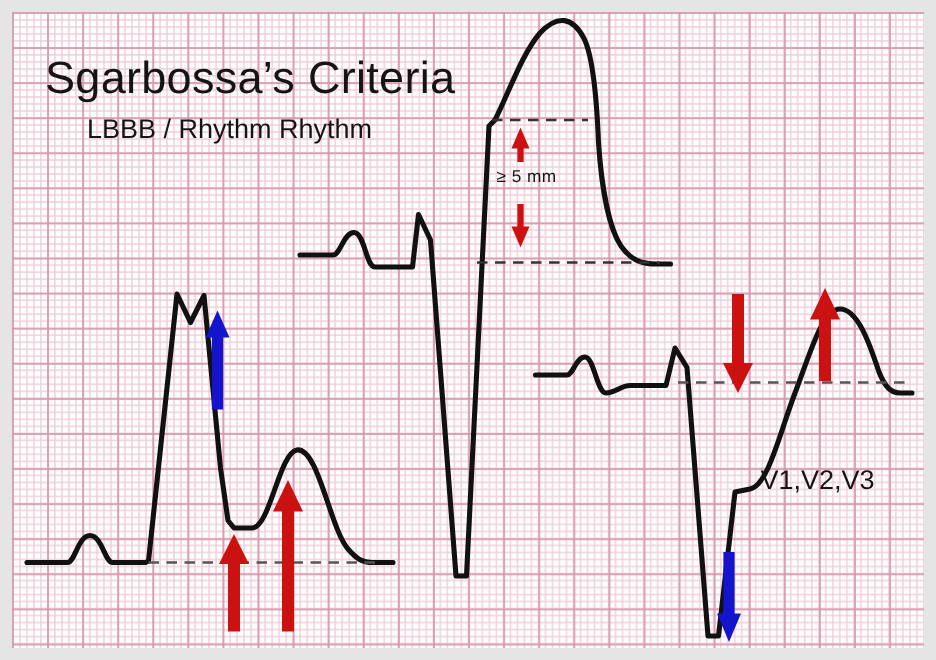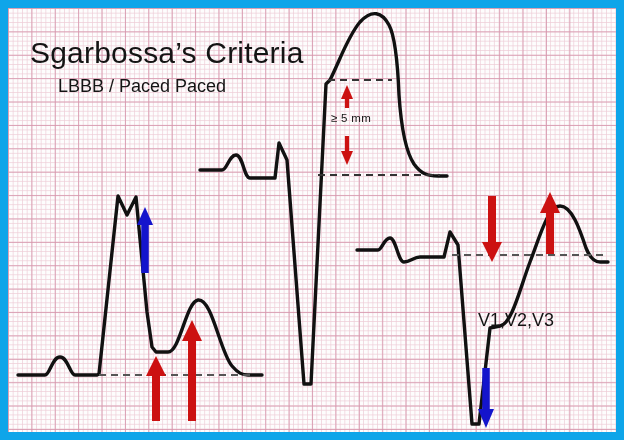--- a/index.html
+++ b/index.html
@@ -1,20 +1,20 @@
 <!DOCTYPE html>
 <html><head>
 <meta charset="utf-8">
 <style>
   html,body{margin:0;padding:0;background:#ffffff;}
   body{font-family:"Liberation Sans", sans-serif;}
   #page{
     position:relative;
     width:624px;height:440px;
-    background:#0ea5e9;
+    background:#e5e5e5;
     overflow:hidden;
   }
   
   #grid{
     position:absolute;
     left:8px;top:8px;
     width:608px;height:424px;
     background-color:#fdfdfd;
     background-image:
       linear-gradient(to right, rgba(214,150,172,0.85) 1px, transparent 1px),
@@ -30,21 +30,21 @@
   }
   #art{position:absolute;left:0;top:0;width:624px;height:440px;}
   .ttl{
     position:absolute;
     color:#141414;
     white-space:nowrap;
   }
   #title-main{left:30px;top:36px;font-size:30px;letter-spacing:0.2px;}
   #title-sub{left:58px;top:76px;font-size:18px;}
   #mm-label{left:331px;top:112px;font-size:11.5px;font-weight:normal;letter-spacing:0.3px;}
-  #leads-label{left:478px;top:310px;font-size:18px;}
+  #leads-label{left:478px;top:310px;font-size:18px;padding-left:29px;}
 </style>
 </head>
 <body>
 
 <div id="page">
 
   <div id="grid"></div>
 
   <svg id="art" viewBox="0 0 624 440">
 
@@ -146,19 +146,19 @@
 
       <g>
         <line x1="486" y1="368" x2="486" y2="412" stroke="#1414cc" stroke-width="7.5"></line>
         <polygon points="486,428 478,409 494,409" fill="#1414cc"></polygon>
       </g>
     </g>
   </svg>
 
   <div class="ttl" id="title-main">Sgarbossa’s Criteria</div>
 
-  <div class="ttl" id="title-sub">LBBB / Paced Paced</div>
+  <div class="ttl" id="title-sub">LBBB / Rhythm Rhythm</div>
 
   <div class="ttl" id="mm-label">≥ 5 mm</div>
 
   <div class="ttl" id="leads-label">V1,V2,V3</div>
 
 </div>
 
 </body></html>

